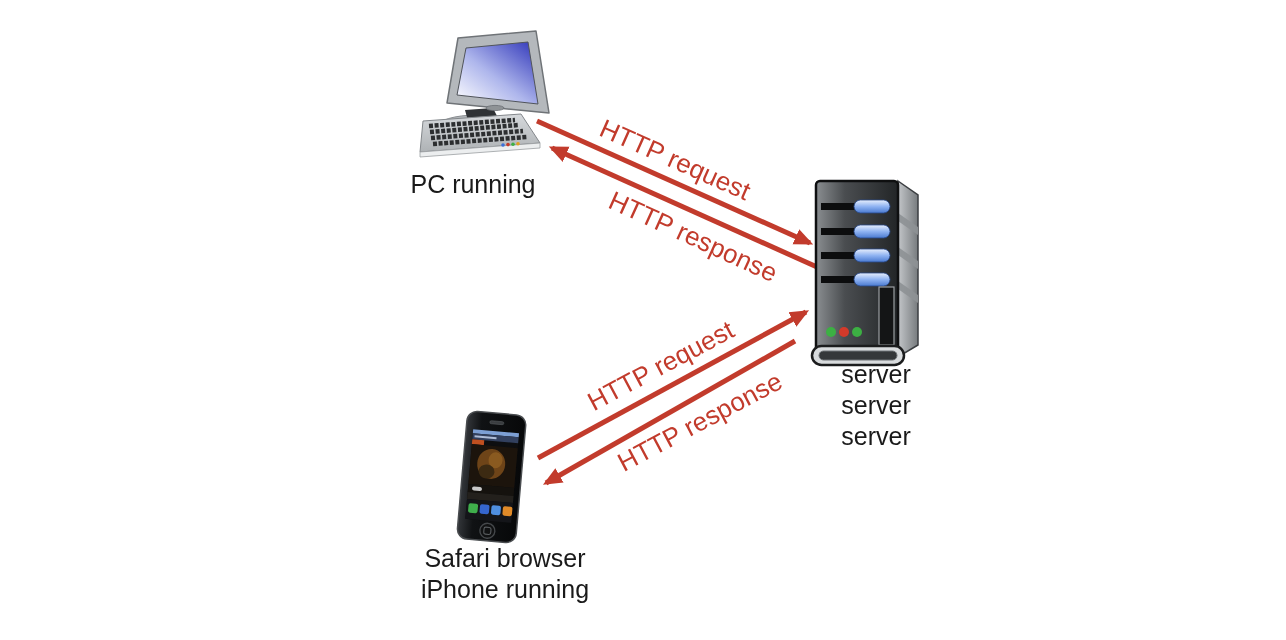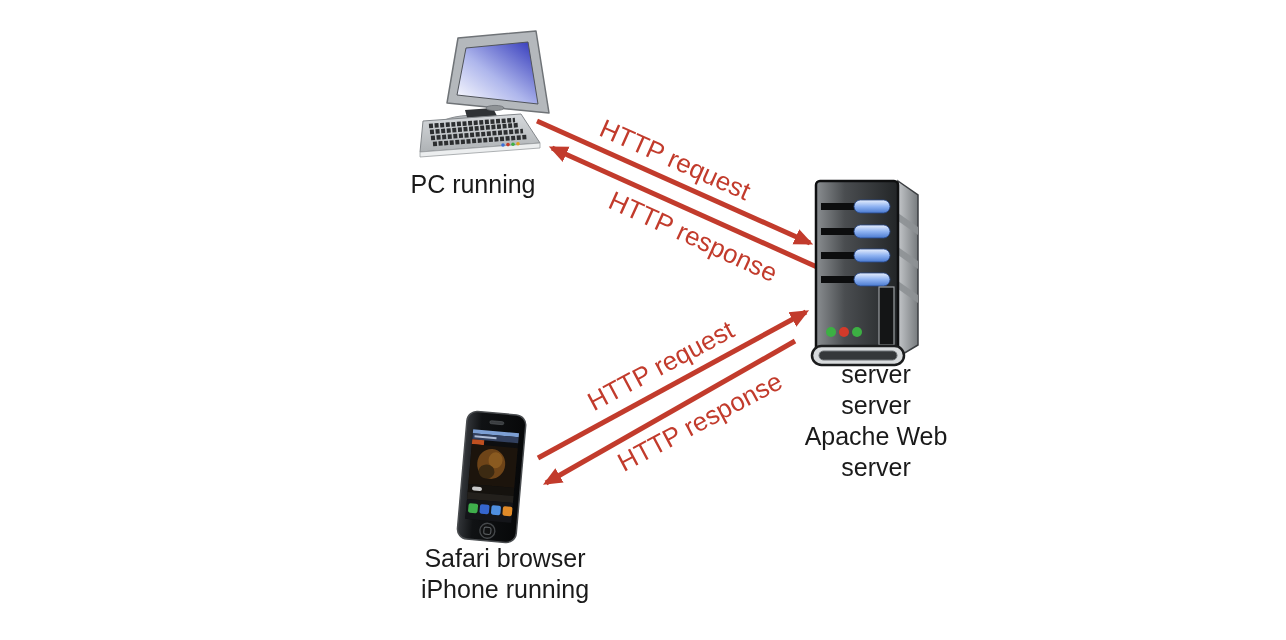--- a/index.html
+++ b/index.html
@@ -185,21 +185,20 @@
     </g>
   </svg>
 
   <div class="node-label" id="pc-label">
     <span>PC running</span>
   </div>
 
   <div class="node-label" id="server-label">
     <span>server</span>
     <span>server</span>
-    <span>Apache Web</span>
     <span>server</span>
   </div>
 
   <div class="node-label" id="iphone-label">
     <span>Safari browser</span>
     <span>iPhone running</span>
   </div>
 
   <div class="flow-label" id="flow-pc-request">HTTP request</div>
   <div class="flow-label" id="flow-pc-response">HTTP response</div>

